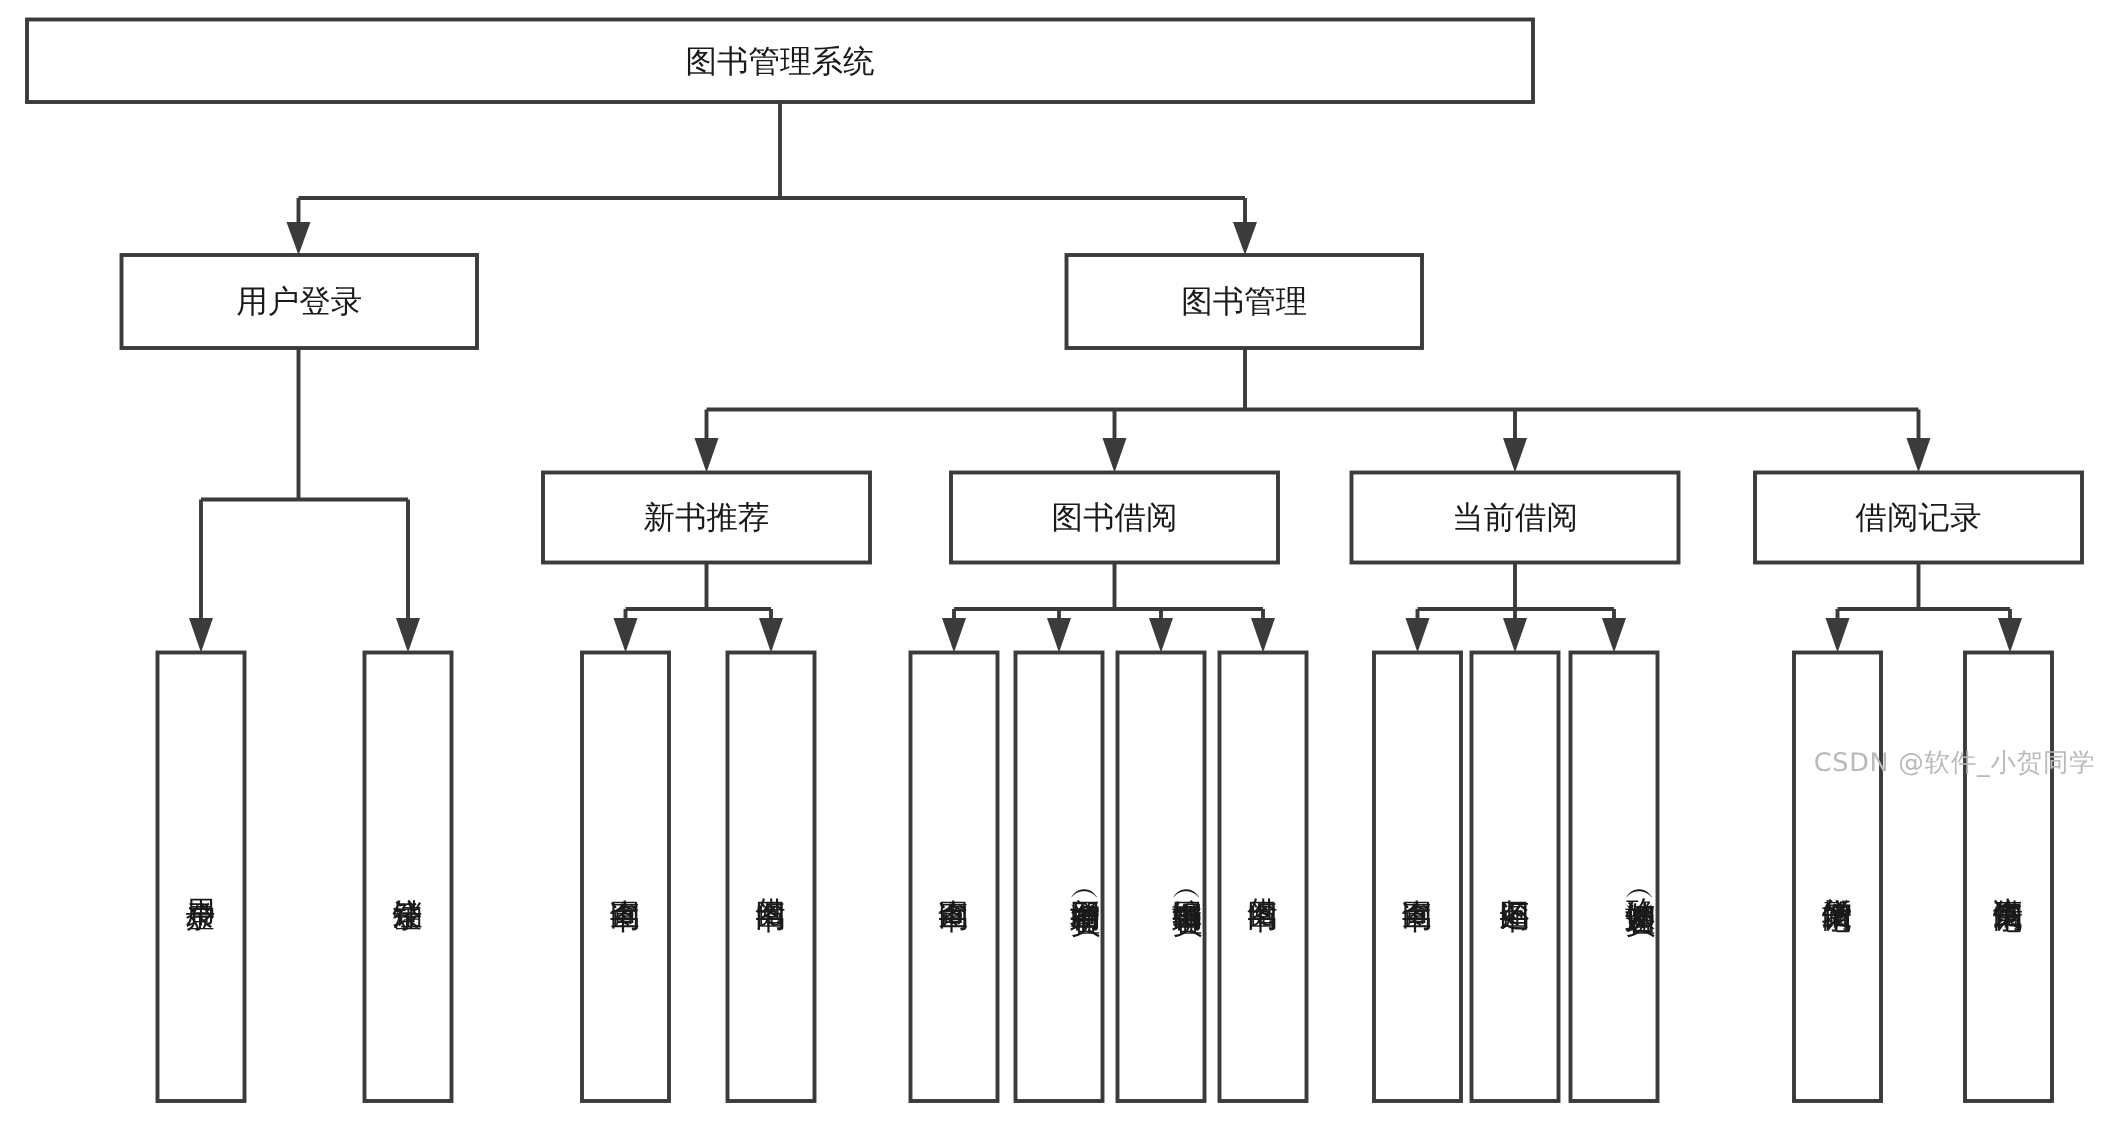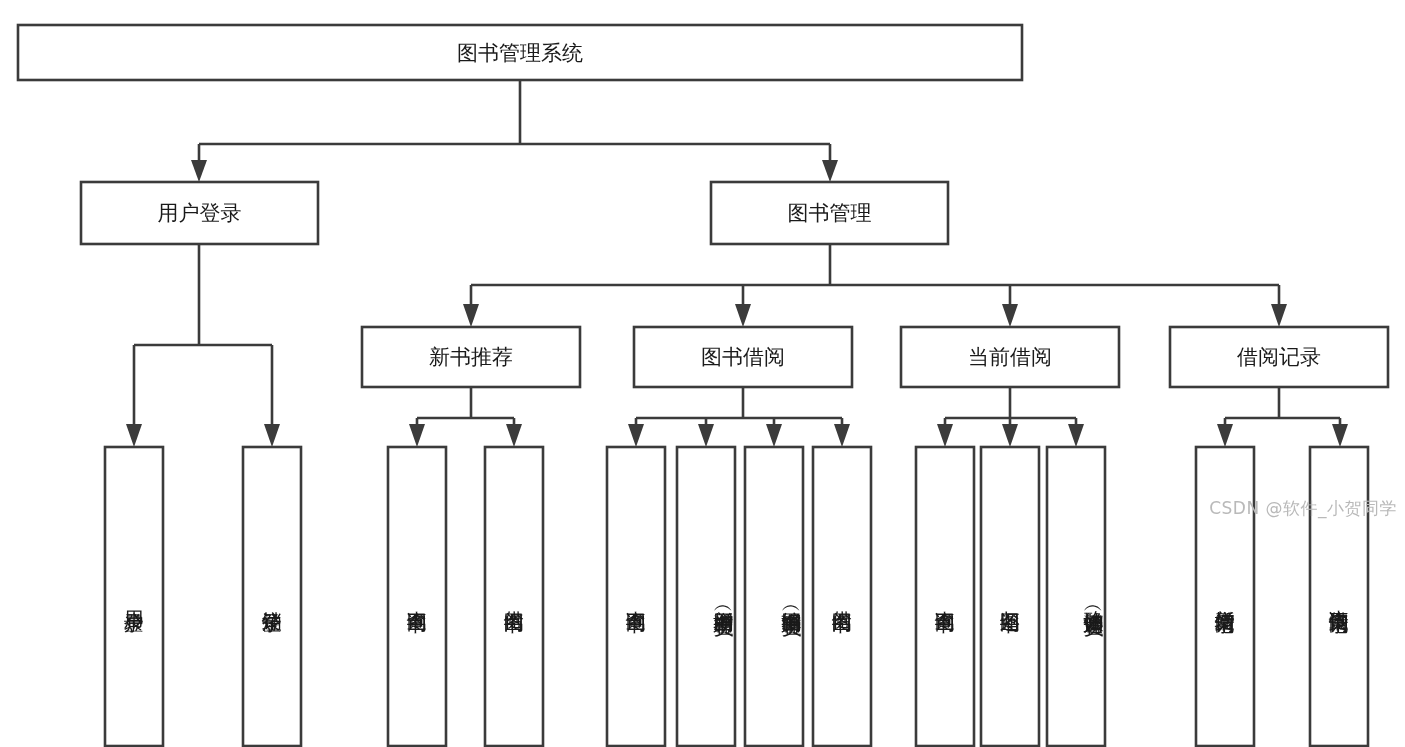--- a/index.html
+++ b/index.html
@@ -11,21 +11,20 @@
     width: 1405px;
     height: 747px;
     font-family: "DejaVu Sans", "Liberation Sans", sans-serif;
     overflow: hidden;
   }
   #diagram-root {
     position: relative;
     width: 1405px;
     height: 524px;
     background: #ffffff;
-    margin-top: 12px;
   }
   svg#flow-svg {
     position: absolute;
     top: 0;
     left: 0;
     width: 1405px;
     height: 747px;
     display: block;
   }
   .node-box {
@@ -69,21 +68,21 @@
     white-space: nowrap;
     letter-spacing: 1px;
     display: flex;
     align-items: center;
     justify-content: center;
     pointer-events: none;
   }
   #watermark {
     position: absolute;
     right: 8px;
-    bottom: 16px;
+    bottom: 4px;
     font-family: "DejaVu Sans", "Liberation Sans", sans-serif;
     font-size: 17px;
     color: #b9b9b9;
     letter-spacing: 0.5px;
     white-space: nowrap;
     text-align: center;
   }
 </style>
 </head>
 <body>

